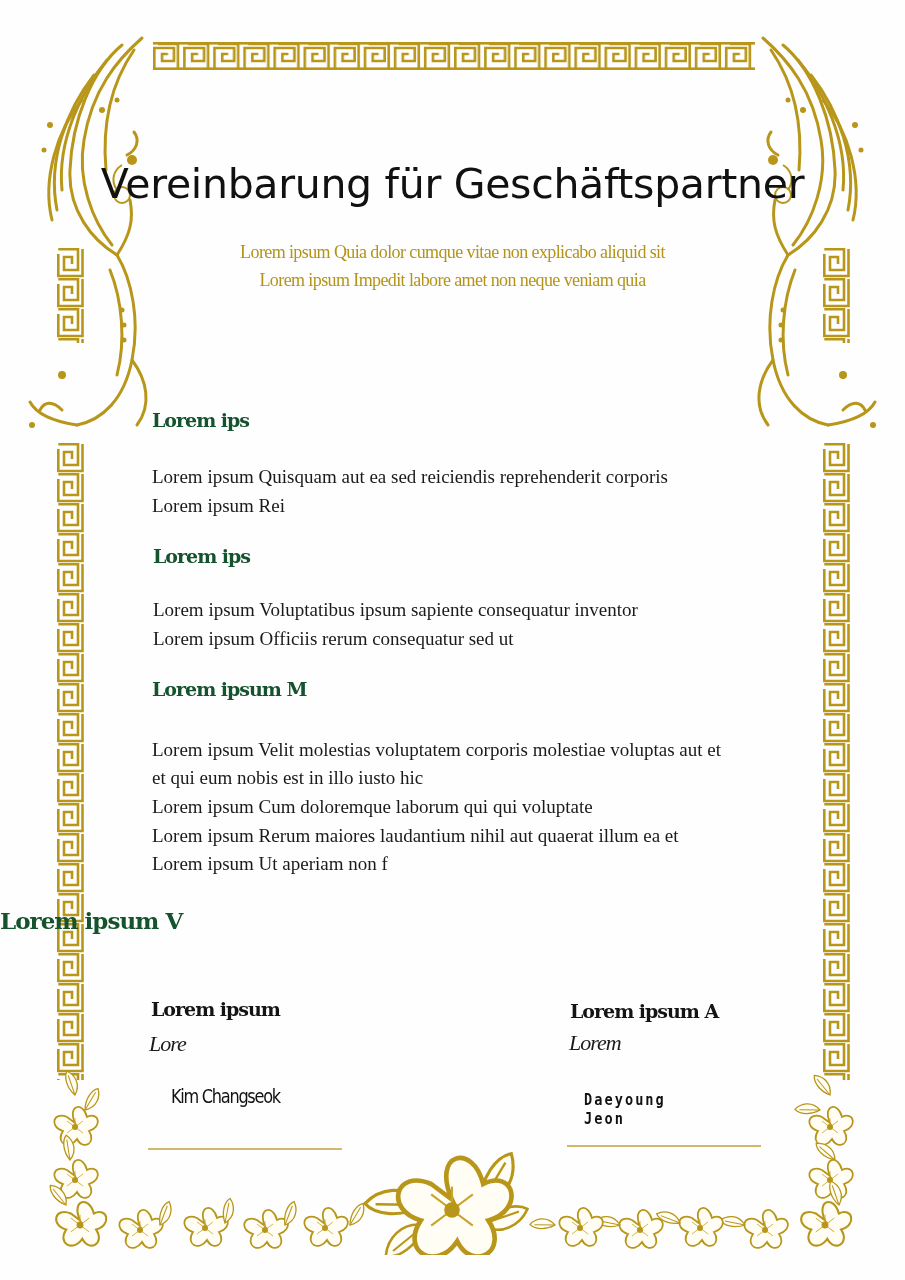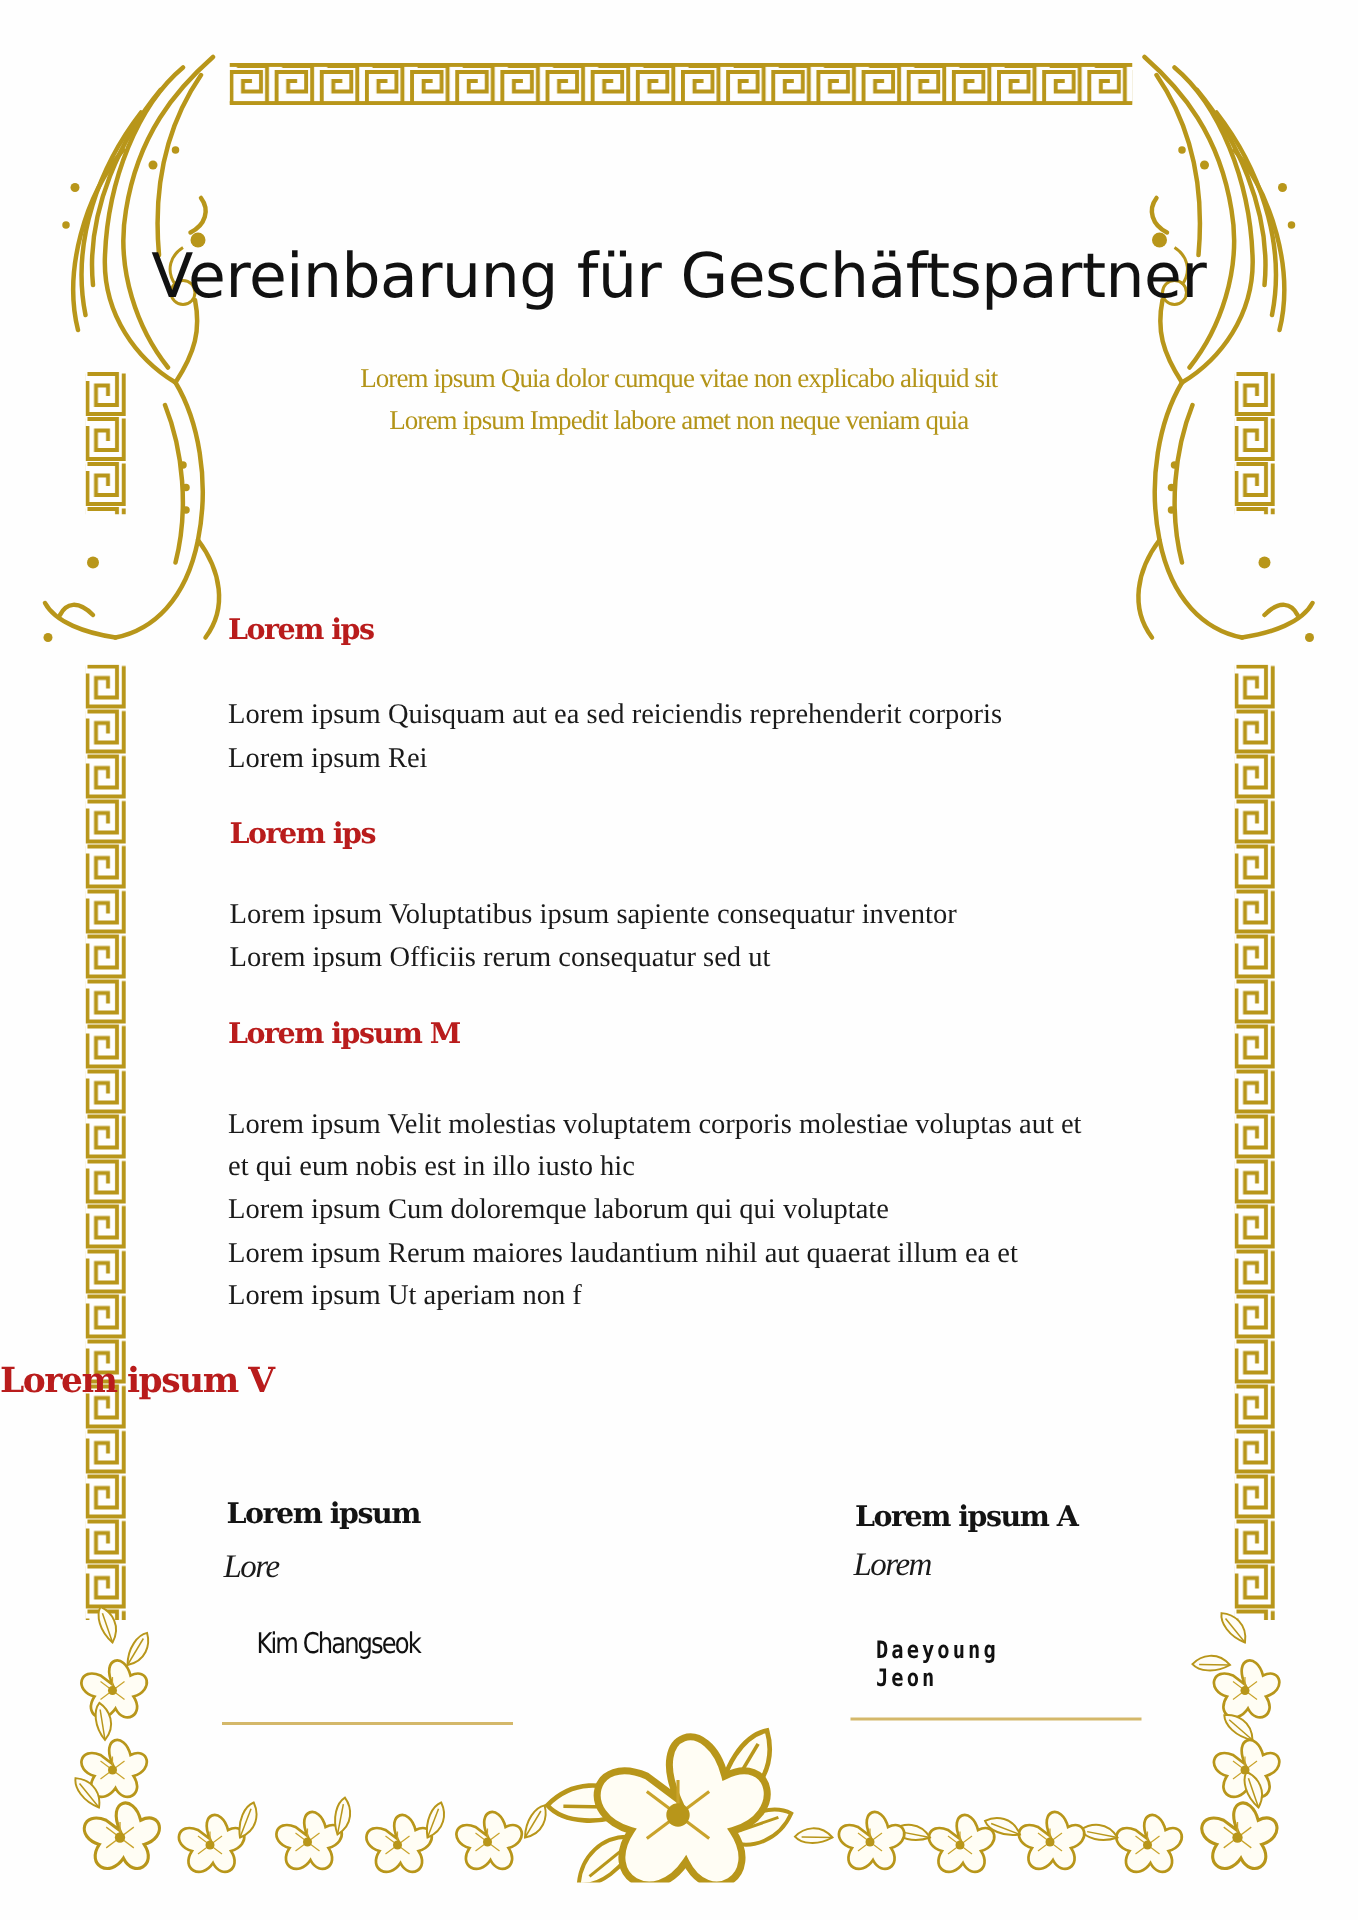--- a/index.html
+++ b/index.html
@@ -9,21 +9,21 @@
 
   
   .key-h { position: absolute; height: 28px; }
   .key-v { position: absolute; width: 27px; }
 
   .title { position: absolute; left: 0; width: 905px; top: 160px; text-align: center;
            font-family: "DejaVu Sans", sans-serif; font-size: 41px; color: #111; letter-spacing: -0.3px; white-space: nowrap; }
   .subtitle { position: absolute; left: 0; width: 905px; text-align: center;
               font-family: "Liberation Serif", serif; font-size: 18px; letter-spacing: -0.6px; color: #b39418; }
 
-  .section-heading { position: absolute; font-family: "DejaVu Serif", serif; font-weight: bold; font-size: 19px; color: #b91c1c; letter-spacing: -1px; }
+  .section-heading { position: absolute; font-family: "DejaVu Serif", serif; font-weight: bold; font-size: 19px; color: #14532d; letter-spacing: -1px; }
   .section-line { position: absolute; font-family: "Liberation Serif", serif; font-size: 19px; color: #1a1a1a; white-space: nowrap; margin-top: 16px; }
 
   .sig-label { position: absolute; font-family: "DejaVu Serif", serif; font-weight: bold; font-size: 19px; color: #141414; letter-spacing: -1px; }
   .sig-sub { position: absolute; font-family: "Liberation Serif", serif; font-size: 22px; color: #1a1a1a; letter-spacing: -1px; font-style: italic; }
   .sig-name-1 { position: absolute; font-family: "DejaVu Sans", sans-serif; font-size: 19px; color: #111; letter-spacing: -1.5px; transform: scaleX(0.85); transform-origin: left; }
   .sig-name-2 { position: absolute; font-family: "DejaVu Sans Mono", monospace; font-weight: bold; font-size: 16px; color: #111; letter-spacing: 2.4px; transform: scaleX(0.85); transform-origin: left; }
   .sig-line { position: absolute; height: 2px; background: #d4b86a; }
 
   svg { display: block; }
 </style>

